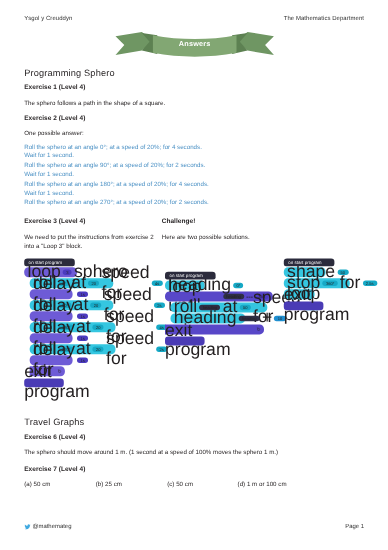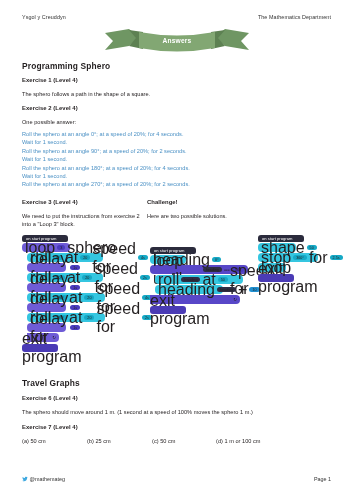--- a/index.html
+++ b/index.html
@@ -15,21 +15,21 @@
        display:flex;justify-content:space-between;padding:0 22px;
        box-sizing:border-box;font-size:5.4px;color:#333;letter-spacing:.08px;}
 
   
   .banner{position:absolute;top:27px;left:99px;width:156px;height:30px;}
   .banner svg{display:block;width:156px;height:30px;}
   .banner-text{position:absolute;top:10px;left:0;width:156px;text-align:center;
     font-size:6.6px;font-weight:bold;color:#ffffff;letter-spacing:.2px;}
 
   
-  .sec-title{position:absolute;left:22px;font-size:8.4px;font-weight:bold;color:#231f20;letter-spacing:.15px;}
+  .sec-title{position:absolute;left:22px;font-size:8.4px;font-weight:normal;color:#231f20;letter-spacing:.15px;}
   .ex-head{position:absolute;left:22px;font-size:5.9px;font-weight:bold;color:#231f20;letter-spacing:.05px;}
   .para{position:absolute;left:22px;font-size:5.6px;color:#231f20;letter-spacing:.02px;}
   .ans{position:absolute;left:22px;font-size:5.6px;color:#4a90c4;letter-spacing:.02px;line-height:8.4px;}
   .ans div{white-space:nowrap;}
   .col2{left:147px !important;}
   .para.w{width:120px;line-height:8.4px;}
 
   
   #answer-list{top:130px;}
 

